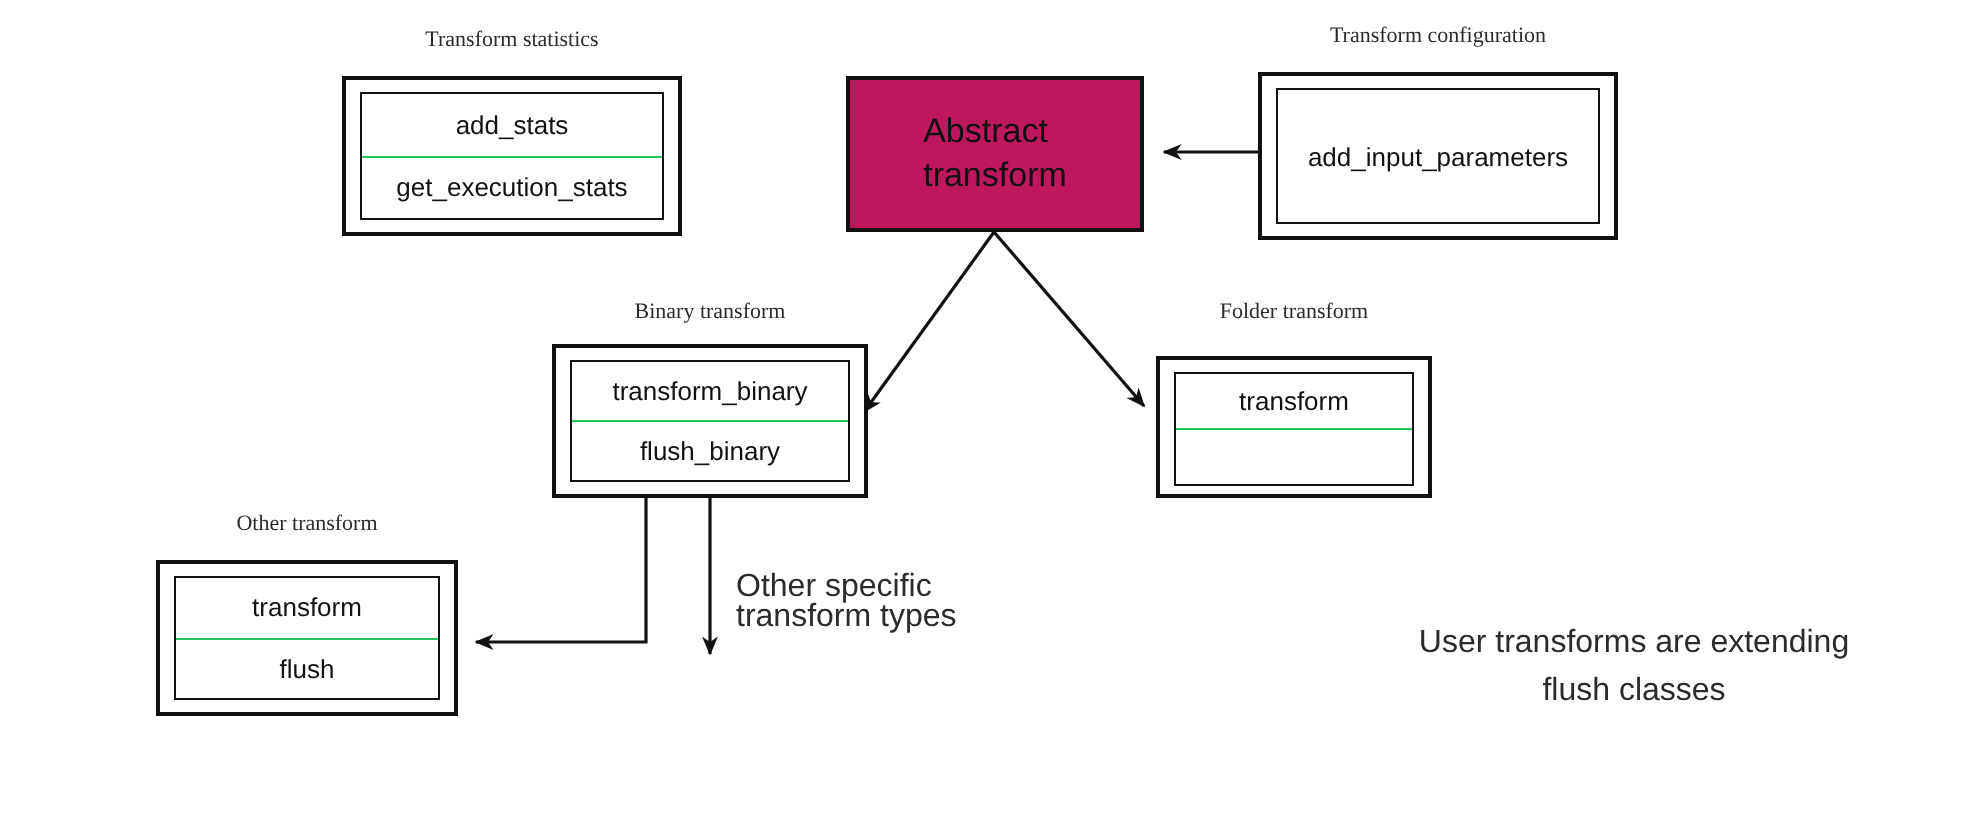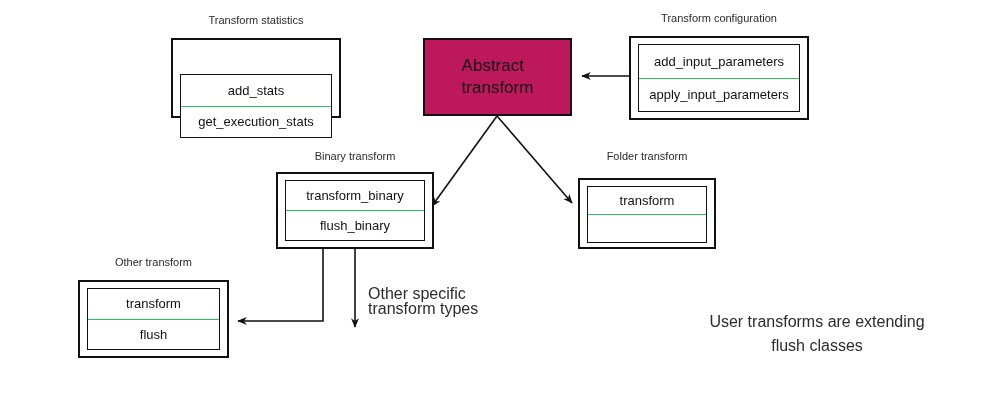--- a/index.html
+++ b/index.html
@@ -35,20 +35,21 @@
   }
   .node-title {
     position: absolute;
     left: 0;
     width: 100%;
     text-align: center;
     font-size: 11px;
     line-height: 13px;
     color: #2b2b2b;
     white-space: nowrap;
+    font-family: Liberation Serif, serif;
   }
   .outer-box {
     position: absolute;
     box-sizing: border-box;
     border: 2px solid #111111;
     background: #ffffff;
   }
   .inner-box {
     position: absolute;
     box-sizing: border-box;
@@ -133,36 +134,35 @@
     </g>
 
     <g>
       <line x1="355" y1="249" x2="355" y2="327" stroke="#111111" stroke-width="1.6" marker-end="url(#arrow-head)"></line>
     </g>
   </svg>
 
   <div class="node" style="left:171px; top:14px; width:170px; height:106px;">
     <div class="node-title" style="top:0px;">Transform statistics</div>
     <div class="outer-box" style="left:0px; top:24px; width:170px; height:80px;">
-      <div class="inner-box" style="left:7px; top:6px; width:152px; height:64px;margin-top:28px;">
+      <div class="inner-box" style="left:7px; top:6px; width:152px; height:64px;">
         <div class="row">add_stats</div>
         <div class="row">get_execution_stats</div>
       </div>
     </div>
   </div>
 
   <div class="plain-box" style="left:423px; top:38px; width:149px; height:78px; white-space:pre-line;">Abstract
 transform</div>
 
   <div class="node" style="left:629px; top:12px; width:180px; height:108px;">
     <div class="node-title" style="top:0px;">Transform configuration</div>
     <div class="outer-box" style="left:0px; top:24px; width:180px; height:84px;">
       <div class="inner-box" style="left:7px; top:6px; width:162px; height:68px;">
         <div class="row">add_input_parameters</div>
-        <div class="row">apply_input_parameters</div>
       </div>
     </div>
   </div>
 
   <div class="node" style="left:276px; top:150px; width:158px; height:100px;">
     <div class="node-title" style="top:0px;">Binary transform</div>
     <div class="outer-box" style="left:0px; top:22px; width:158px; height:77px;padding-left:34px;">
       <div class="inner-box" style="left:7px; top:6px; width:140px; height:61px;">
         <div class="row">transform_binary</div>
         <div class="row">flush_binary</div>

